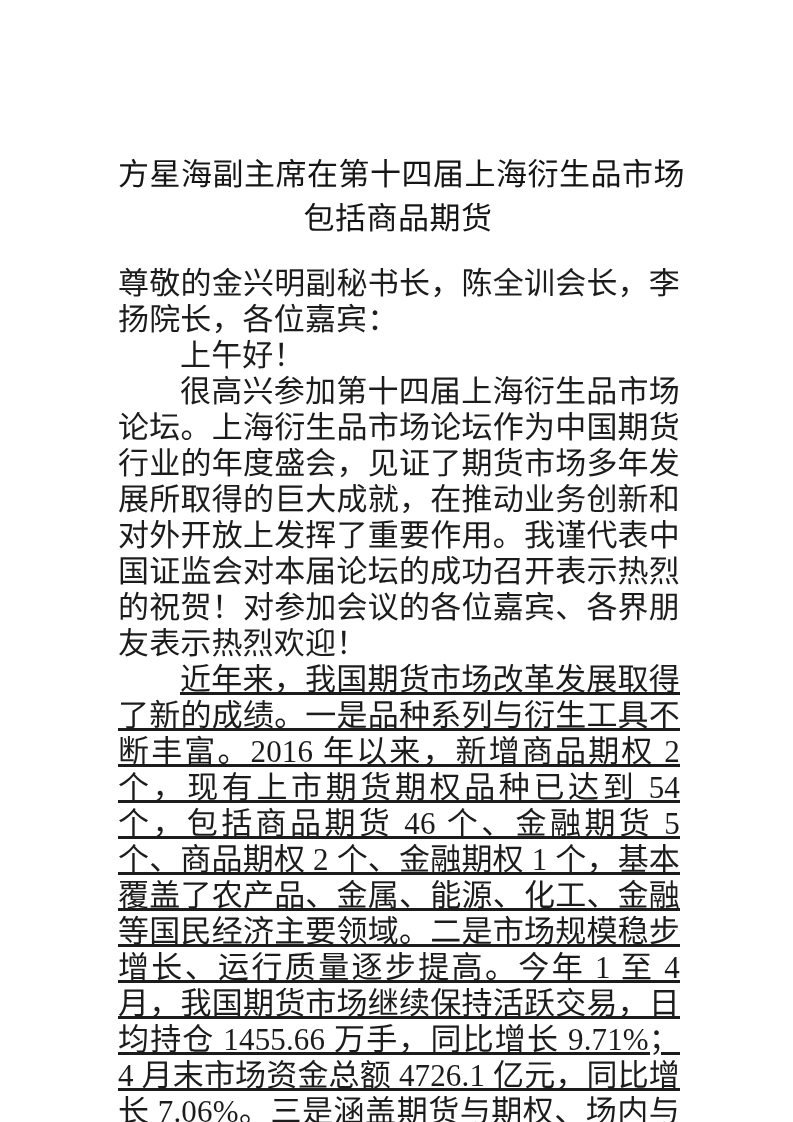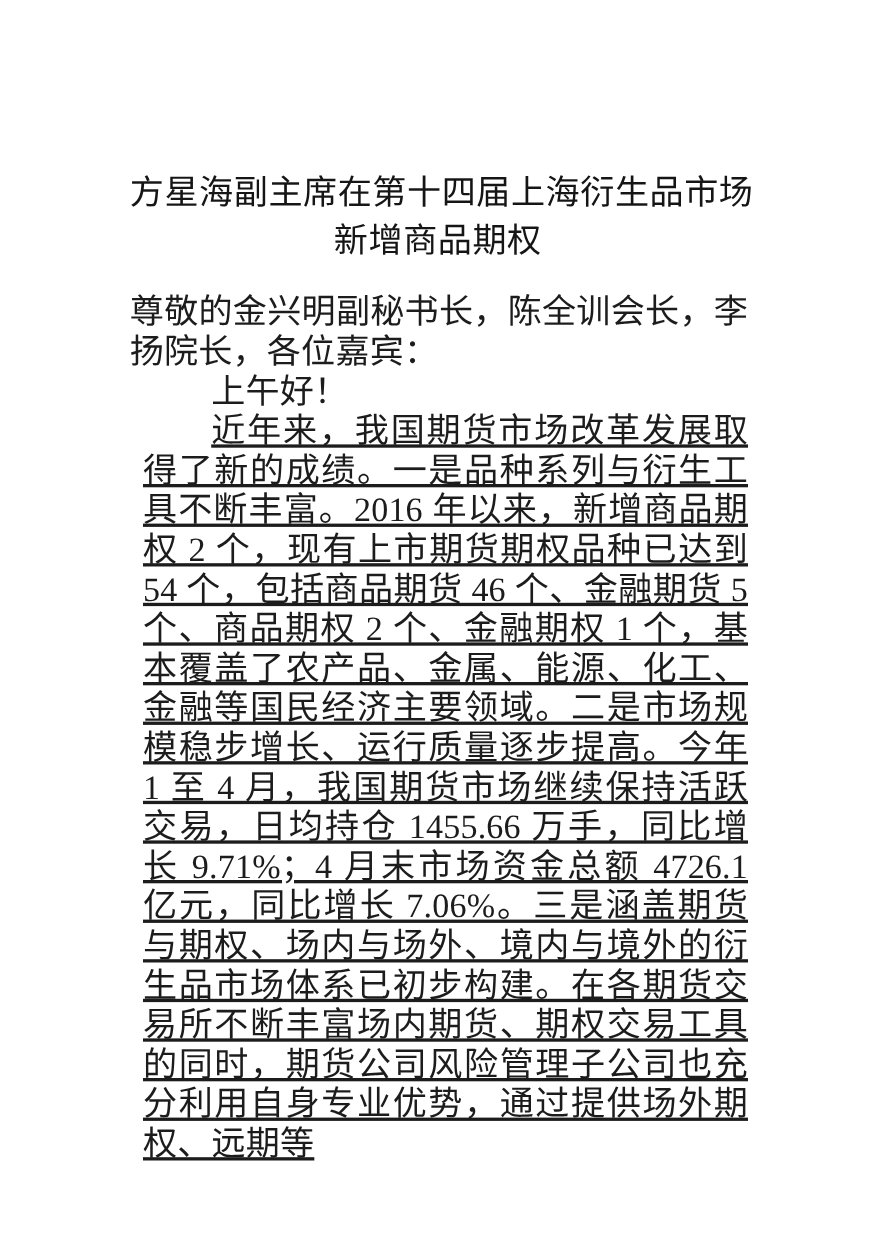--- a/index.html
+++ b/index.html
@@ -61,42 +61,42 @@
     line-height: 36px;
     color: #1c1c1c;
     text-align: justify;
     text-justify: inter-ideograph;
     letter-spacing: 0.15px;
     word-spacing: 0px;
   }
 
   .para.indent {
     text-indent: 2em;
-    margin-left: 12px;
   }
 
   .para.no-indent {
     text-indent: 0;
   }
 
   
   .body-text .para:last-child {
     margin-bottom: 0;
     text-decoration: underline;
   }
 </style>
 </head>
 <body>
 
 <div class="page">
 
   <h1 class="doc-title">
     <span class="title-line">方星海副主席在第十四届上海衍生品市场</span>
-    <span class="title-line">新增商品期权</span>
+    <span class="title-line">包括商品期货</span>
   </h1>
 
   <div class="body-text">
     <p class="para no-indent">尊敬的金兴明副秘书长，陈全训会长，李扬院长，各位嘉宾：</p>
     <p class="para indent">上午好！</p>
+    <p class="para indent">很高兴参加第十四届上海衍生品市场论坛。上海衍生品市场论坛作为中国期货行业的年度盛会，见证了期货市场多年发展所取得的巨大成就，在推动业务创新和对外开放上发挥了重要作用。我谨代表中国证监会对本届论坛的成功召开表示热烈的祝贺！对参加会议的各位嘉宾、各界朋友表示热烈欢迎！</p>
     <p class="para indent">近年来，我国期货市场改革发展取得了新的成绩。一是品种系列与衍生工具不断丰富。2016 年以来，新增商品期权 2 个，现有上市期货期权品种已达到 54 个，包括商品期货 46 个、金融期货 5 个、商品期权 2 个、金融期权 1 个，基本覆盖了农产品、金属、能源、化工、金融等国民经济主要领域。二是市场规模稳步增长、运行质量逐步提高。今年 1 至 4 月，我国期货市场继续保持活跃交易，日均持仓 1455.66 万手，同比增长 9.71%；4 月末市场资金总额 4726.1 亿元，同比增长 7.06%。三是涵盖期货与期权、场内与场外、境内与境外的衍生品市场体系已初步构建。在各期货交易所不断丰富场内期货、期权交易工具的同时，期货公司风险管理子公司也充分利用自身专业优势，通过提供场外期权、远期等</p>
   </div>
 
 </div>
 
 </body></html>

